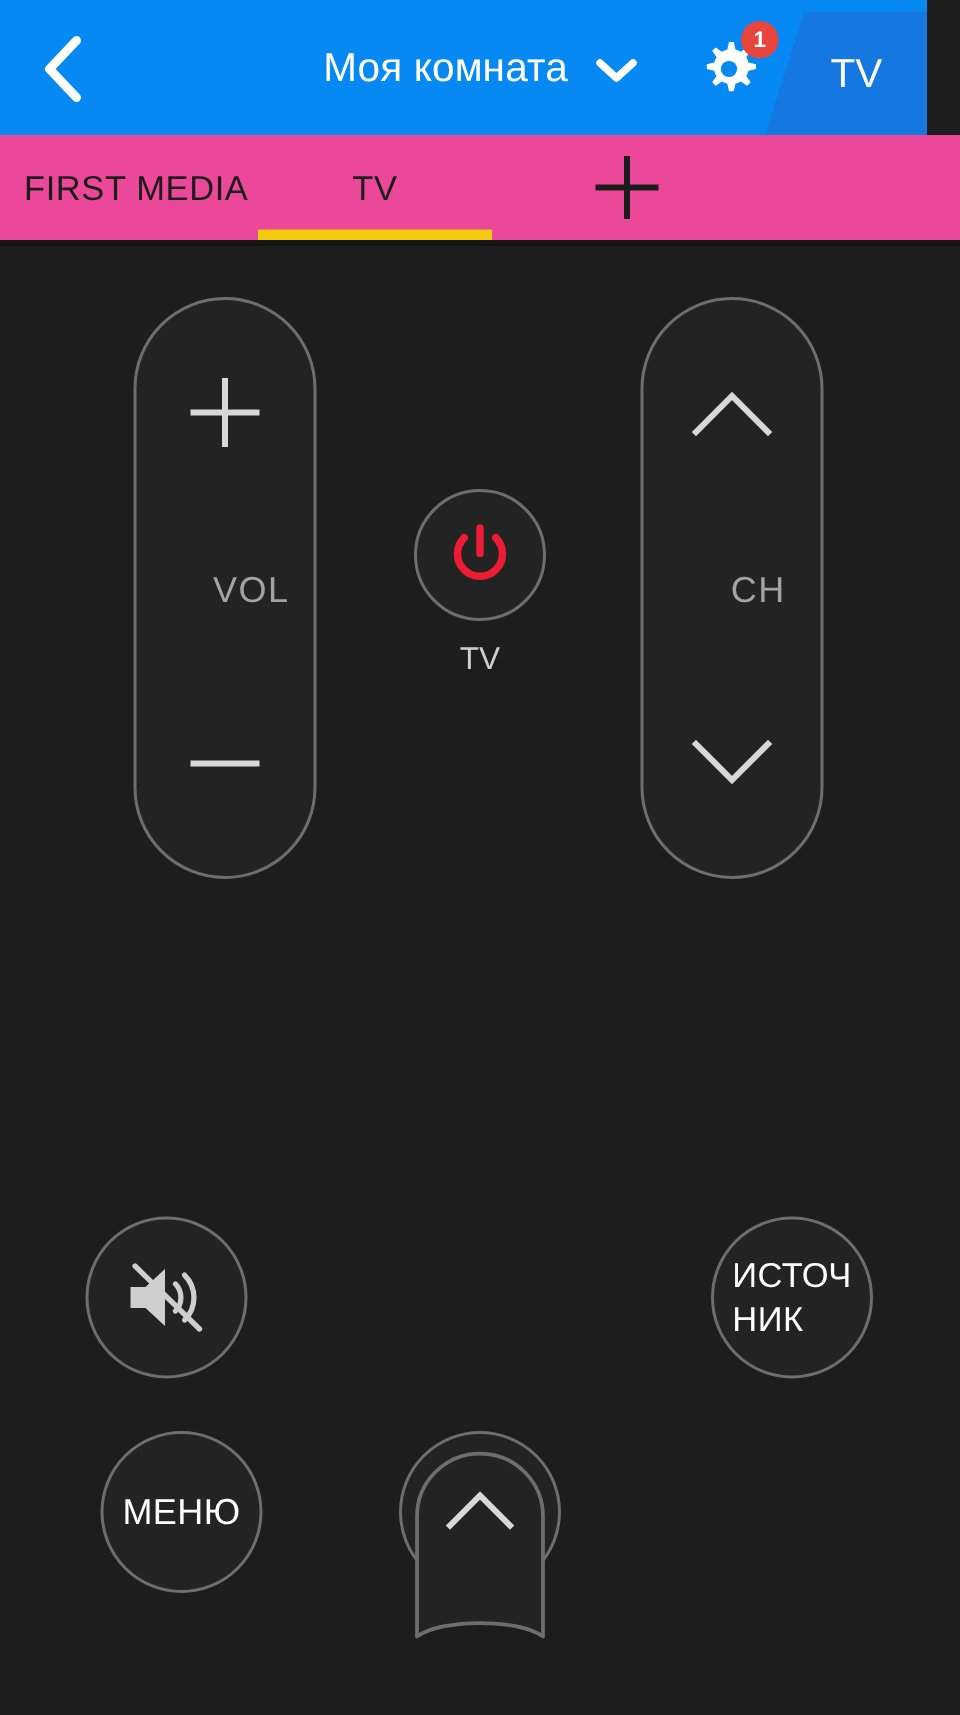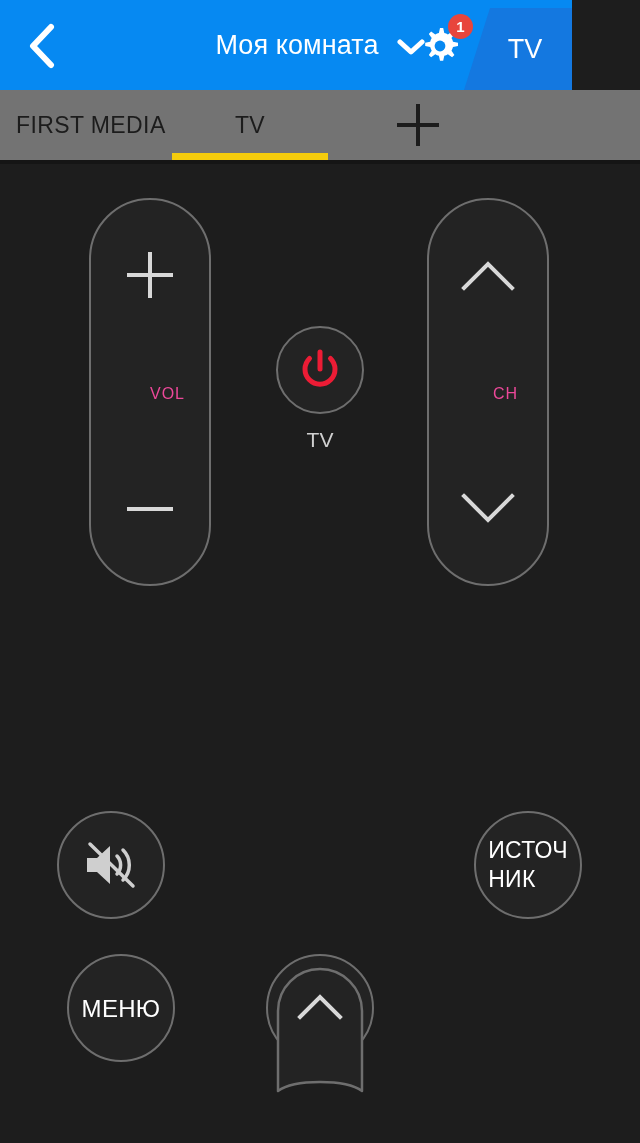--- a/index.html
+++ b/index.html
@@ -16,21 +16,21 @@
     width: 640px;
     height: 1143px;
     overflow: hidden;
     background: #1d1d1d;
   }
 
   
   .header {
     position: absolute;
     top: 0; left: 0;
-    width: 572px;
+    width: 618px;
     height: 90px;
     background: #0689f2;
     overflow: hidden;
   }
   .back-btn {
     position: absolute;
     left: 14px; top: 18px;
     width: 56px; height: 56px;
     display: flex; align-items: center; justify-content: center;
   }
@@ -92,21 +92,21 @@
     color: #ffffff;
     font-size: 27px;
   }
 
   
   .tabbar {
     position: absolute;
     top: 90px; left: 0;
     width: 640px;
     height: 74px;
-    background: #737373;
+    background: #ec4899;
     border-bottom: 4px solid #151515;
     box-sizing: border-box;
   }
   .tab {
     position: absolute;
     top: 0;
     height: 70px;
     display: flex;
     align-items: center;
     justify-content: center;
@@ -171,22 +171,22 @@
     width: 100%;
     display: flex;
     align-items: center;
     justify-content: center;
   }
   .pill-zone.top    { top: 0; height: 150px; }
   .pill-zone.middle { top: 150px; height: 88px; }
   .pill-zone.bottom { bottom: 0; height: 150px; }
 
   .pill-label {
-    color: #ec4899;
-    font-size: 16px;
+    color: #a3a3a3;
+    font-size: 24px;
     letter-spacing: 1px;
     margin-left: 35px;
   }
 
   .plus-glyph, .minus-glyph {
     position: relative;
     width: 46px;
     height: 46px;
   }
   .plus-glyph::before, .plus-glyph::after,

